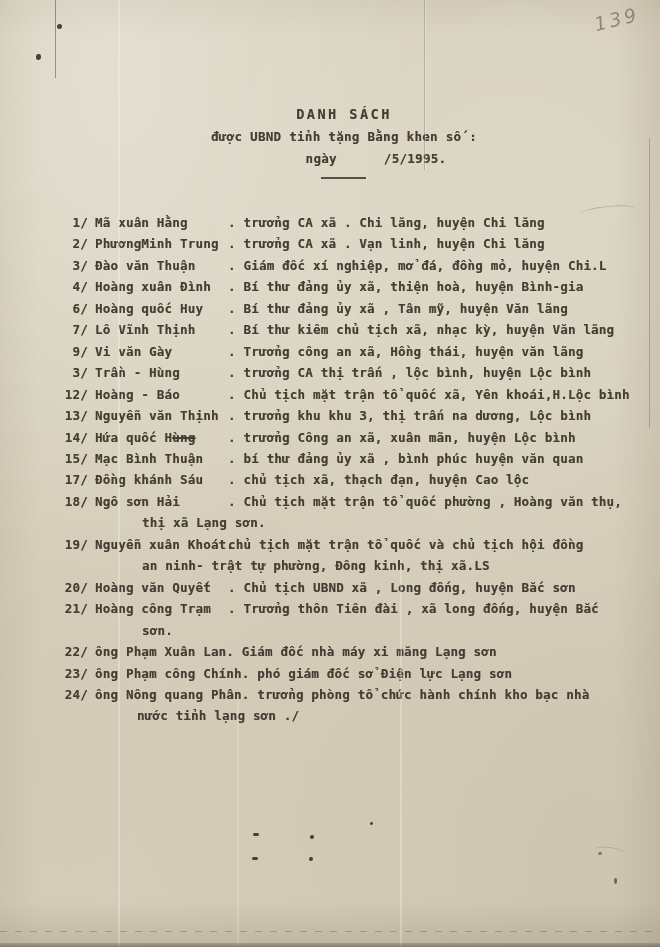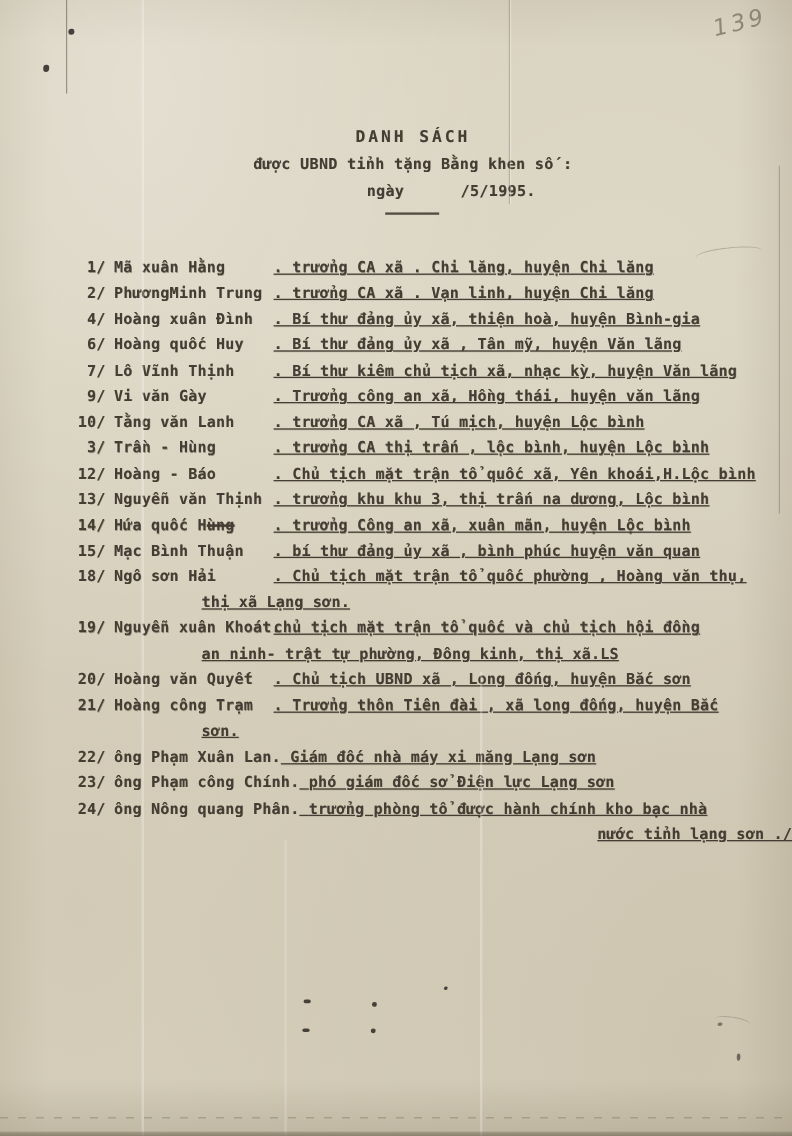--- a/index.html
+++ b/index.html
@@ -21,27 +21,27 @@
   .typew{font-weight:bold; text-shadow:0.3px 0.2px 0 rgba(69,61,51,.45);}
   
   .hdr{position:absolute;left:0;width:660px;text-align:center;white-space:pre;}
   #doc-title{top:106px;font-size:13.5px;letter-spacing:2.5px;padding-left:14px;}
   #doc-subtitle{top:129px;font-size:12.5px;letter-spacing:.3px;padding-left:14px;}
   #doc-dateline{top:151px;font-size:12.5px;letter-spacing:.3px;padding-left:46px;}
   #title-underline{position:absolute;left:321px;top:177px;width:45px;height:2px;background:#3f372e;opacity:.85;}
   
   #award-list{position:absolute;left:0;top:212px;width:660px;padding-left:50px;box-sizing:border-box;
     font-size:12.5px;line-height:21.45px;letter-spacing:.2px;}
-  .row{white-space:pre;text-decoration:underline;}
+  .row{white-space:pre;}
   .num{display:inline-block;width:38px;text-align:right;margin-right:7px;}
   .name{display:inline-block;width:133px;vertical-align:top;}
   .row.run-on .name{width:auto;}
   .struck{text-decoration:line-through;text-decoration-thickness:2px;}
-  .cont{display:block;margin-left:118px;}
-  .row.run-on .cont{margin-left:87px;text-align:right;}
+  .cont{display:block;margin-left:92px;}
+  .row.run-on .cont{margin-left:87px;}
   
   #pagenum{
     position:absolute;left:594px;top:8px;
     font-family:"DejaVu Sans",sans-serif;font-style:italic;
     font-size:19px;letter-spacing:3px;color:#837a6a;
     transform:rotate(-14deg);opacity:.85;
   }
   
   .mark{position:absolute;}
   .speck{position:absolute;background:#45403a;border-radius:50% 40% 55% 45%;}
@@ -56,37 +56,38 @@
   <div id="pagenum">139</div>
 
   <div id="doc-title" class="hdr typew">DANH SÁCH</div>
   <div id="doc-subtitle" class="hdr typew">được UBND tỉnh tặng Bằng khen số :</div>
   <div id="doc-dateline" class="hdr typew">ngày      /5/1995.</div>
   <div id="title-underline"></div>
 
   <div id="award-list" class="typew">
       <div class="row"><span class="num">1/</span><span class="name">Mã xuân Hằng</span><span class="desc">. trưởng CA xã . Chi lăng, huyện Chi lăng</span></div>
       <div class="row"><span class="num">2/</span><span class="name">PhươngMinh Trung</span><span class="desc">. trưởng CA xã . Vạn linh, huyện Chi lăng</span></div>
+      <div class="row"><span class="num">3/</span><span class="name">Đào văn Thuận</span><span class="desc">. Giám đốc xí nghiệp, mở đá, đồng mỏ, huyện Chi.L</span></div>
       <div class="row"><span class="num">4/</span><span class="name">Hoàng xuân Đình</span><span class="desc">. Bí thư đảng ủy xã, thiện hoà, huyện Bình-gia</span></div>
       <div class="row"><span class="num">6/</span><span class="name">Hoàng quốc Huy</span><span class="desc">. Bí thư đảng ủy xã , Tân mỹ, huyện Văn lãng</span></div>
       <div class="row"><span class="num">7/</span><span class="name">Lô Vĩnh Thịnh</span><span class="desc">. Bí thư kiêm chủ tịch xã, nhạc kỳ, huyện Văn lãng</span></div>
       <div class="row"><span class="num">9/</span><span class="name">Vi văn Gày</span><span class="desc">. Trưởng công an xã, Hồng thái, huyện văn lãng</span></div>
-      <div class="row"><span class="num">10/</span><span class="name">Tằng văn Lanh</span><span class="desc">. trưởng CA xã , Tú mịch, huyện Lộc bình</span></div>
       <div class="row"><span class="num">3/</span><span class="name">Trần - Hùng</span><span class="desc">. trưởng CA thị trấn , lộc bình, huyện Lộc bình</span></div>
       <div class="row"><span class="num">12/</span><span class="name">Hoàng - Báo</span><span class="desc">. Chủ tịch mặt trận tổ quốc xã, Yên khoái,H.Lộc bình</span></div>
       <div class="row"><span class="num">13/</span><span class="name">Nguyễn văn Thịnh</span><span class="desc">. trưởng khu khu 3, thị trấn na dương, Lộc bình</span></div>
       <div class="row"><span class="num">14/</span><span class="name"><span>Hứa quốc H</span><span class="struck">ùng</span></span><span class="desc">. trưởng Công an xã, xuân mãn, huyện Lộc bình</span></div>
       <div class="row"><span class="num">15/</span><span class="name">Mạc Bình Thuận</span><span class="desc">. bí thư đảng ủy xã , bình phúc huyện văn quan</span></div>
+      <div class="row"><span class="num">17/</span><span class="name">Đồng khánh Sáu</span><span class="desc">. chủ tịch xã, thạch đạn, huyện Cao lộc</span></div>
       <div class="row"><span class="num">18/</span><span class="name">Ngô sơn Hải</span><span class="desc">. Chủ tịch mặt trận tổ quốc phường , Hoàng văn thụ,</span><span class="cont">thị xã Lạng sơn.</span></div>
       <div class="row"><span class="num">19/</span><span class="name">Nguyễn xuân Khoát.</span><span class="desc">chủ tịch mặt trận tổ quốc và chủ tịch hội đồng</span><span class="cont">an ninh- trật tự phường, Đông kinh, thị xã.LS</span></div>
       <div class="row"><span class="num">20/</span><span class="name">Hoàng văn Quyết</span><span class="desc">. Chủ tịch UBND xã , Long đống, huyện Bắc sơn</span></div>
       <div class="row"><span class="num">21/</span><span class="name">Hoàng công Trạm</span><span class="desc">. Trưởng thôn Tiên đài , xã long đống, huyện Bắc</span><span class="cont">sơn.</span></div>
       <div class="row run-on"><span class="num">22/</span><span class="name">ông Phạm Xuân Lan.</span> <span class="desc">Giám đốc nhà máy xi măng Lạng sơn</span></div>
       <div class="row run-on"><span class="num">23/</span><span class="name">ông Phạm công Chính.</span> <span class="desc">phó giám đốc sở Điện lực Lạng sơn</span></div>
-      <div class="row run-on"><span class="num">24/</span><span class="name">ông Nông quang Phân.</span> <span class="desc">trưởng phòng tổ được hành chính kho bạc nhà</span><span class="cont">nước tỉnh lạng sơn ./</span></div>
+      <div class="row run-on"><span class="num">24/</span><span class="name">ông Nông quang Phân.</span> <span class="desc">trưởng phòng tổ chức hành chính kho bạc nhà</span><span class="cont">nước tỉnh lạng sơn ./</span></div>
     </div>
 
   <div class="crease" style="left:55px;top:0;height:78px;background:rgba(92,82,66,.55);"></div>
   <div class="crease" style="left:424px;top:0;height:170px;background:rgba(125,113,94,.38);box-shadow:1px 0 0 rgba(255,255,255,.30);"></div>
   <div class="crease" style="left:649px;top:138px;height:290px;background:rgba(122,111,92,.45);"></div>
   <div class="streak" style="left:118px;top:0;height:947px;"></div>
   <div class="streak" style="left:400px;top:560px;height:387px;"></div>
   <div class="streak" style="left:237px;top:700px;height:247px;opacity:.7;"></div>
 
   <div class="speck" style="left:57px;top:24px;width:5px;height:5px;"></div>

